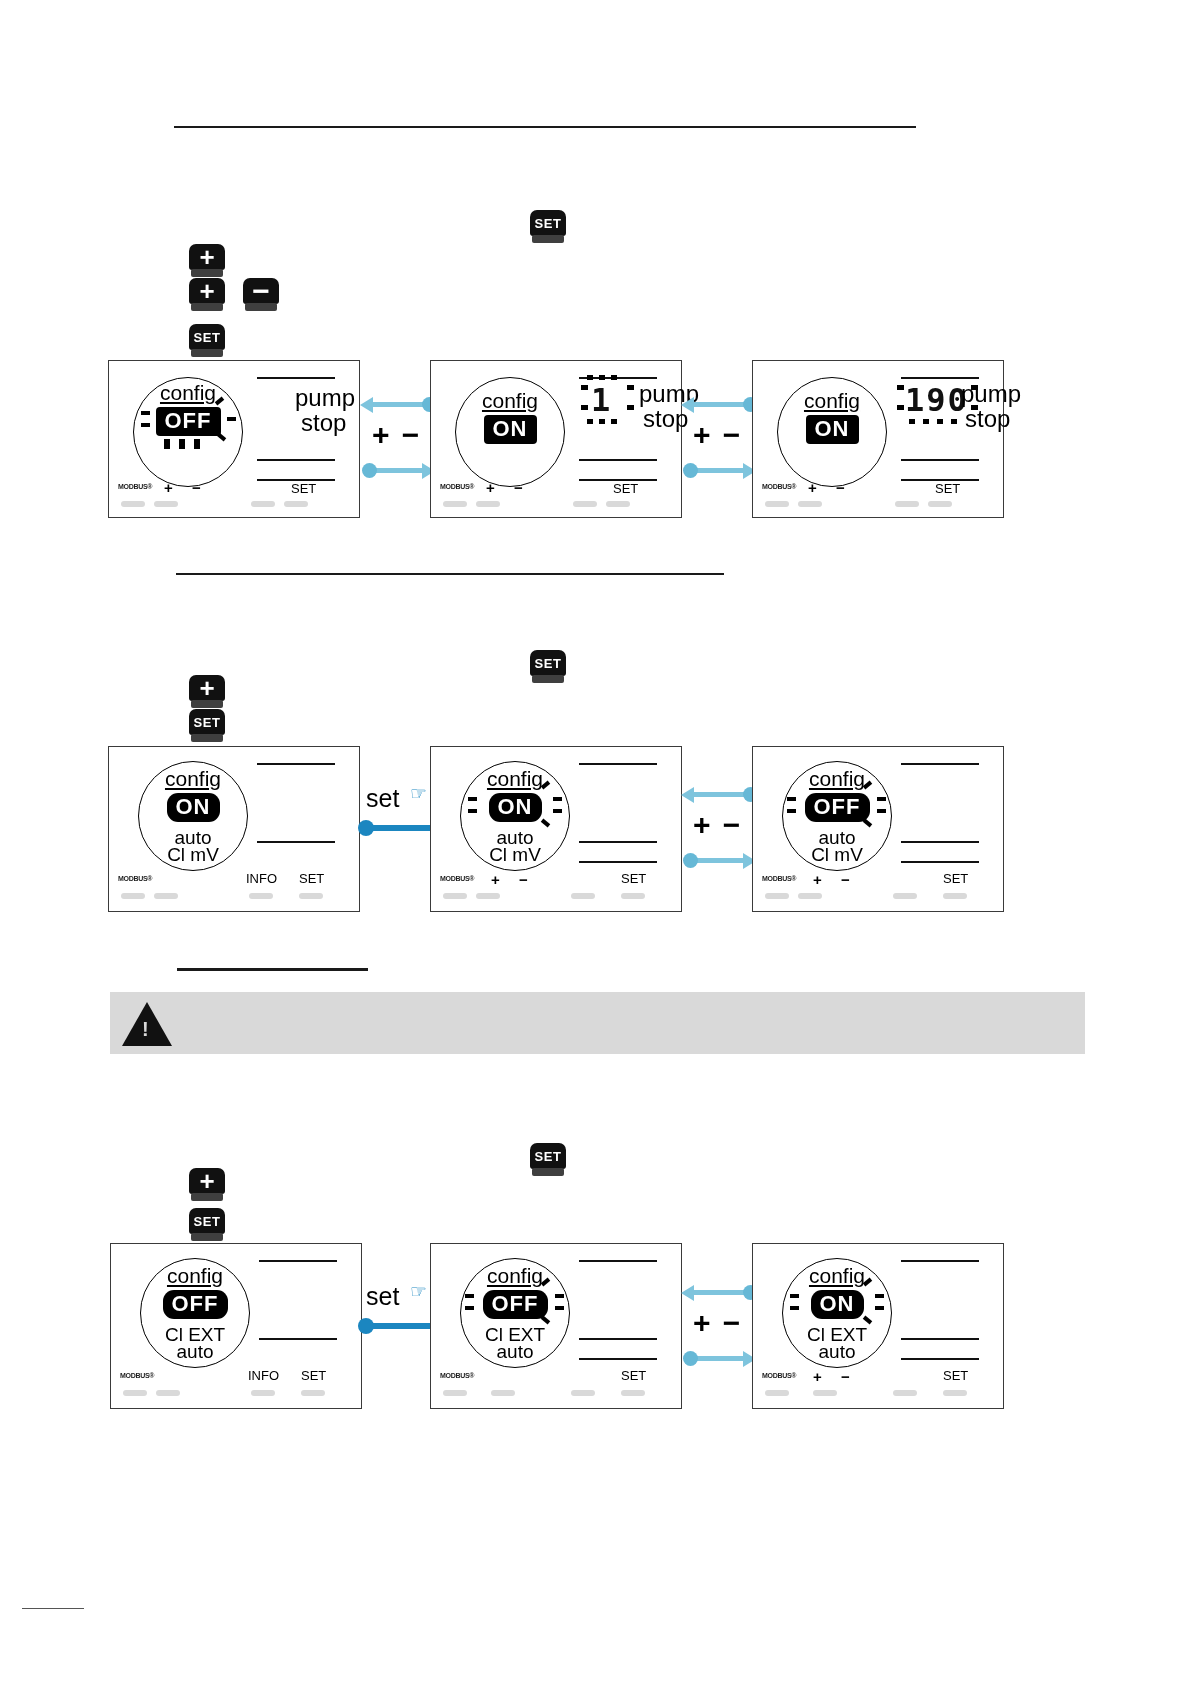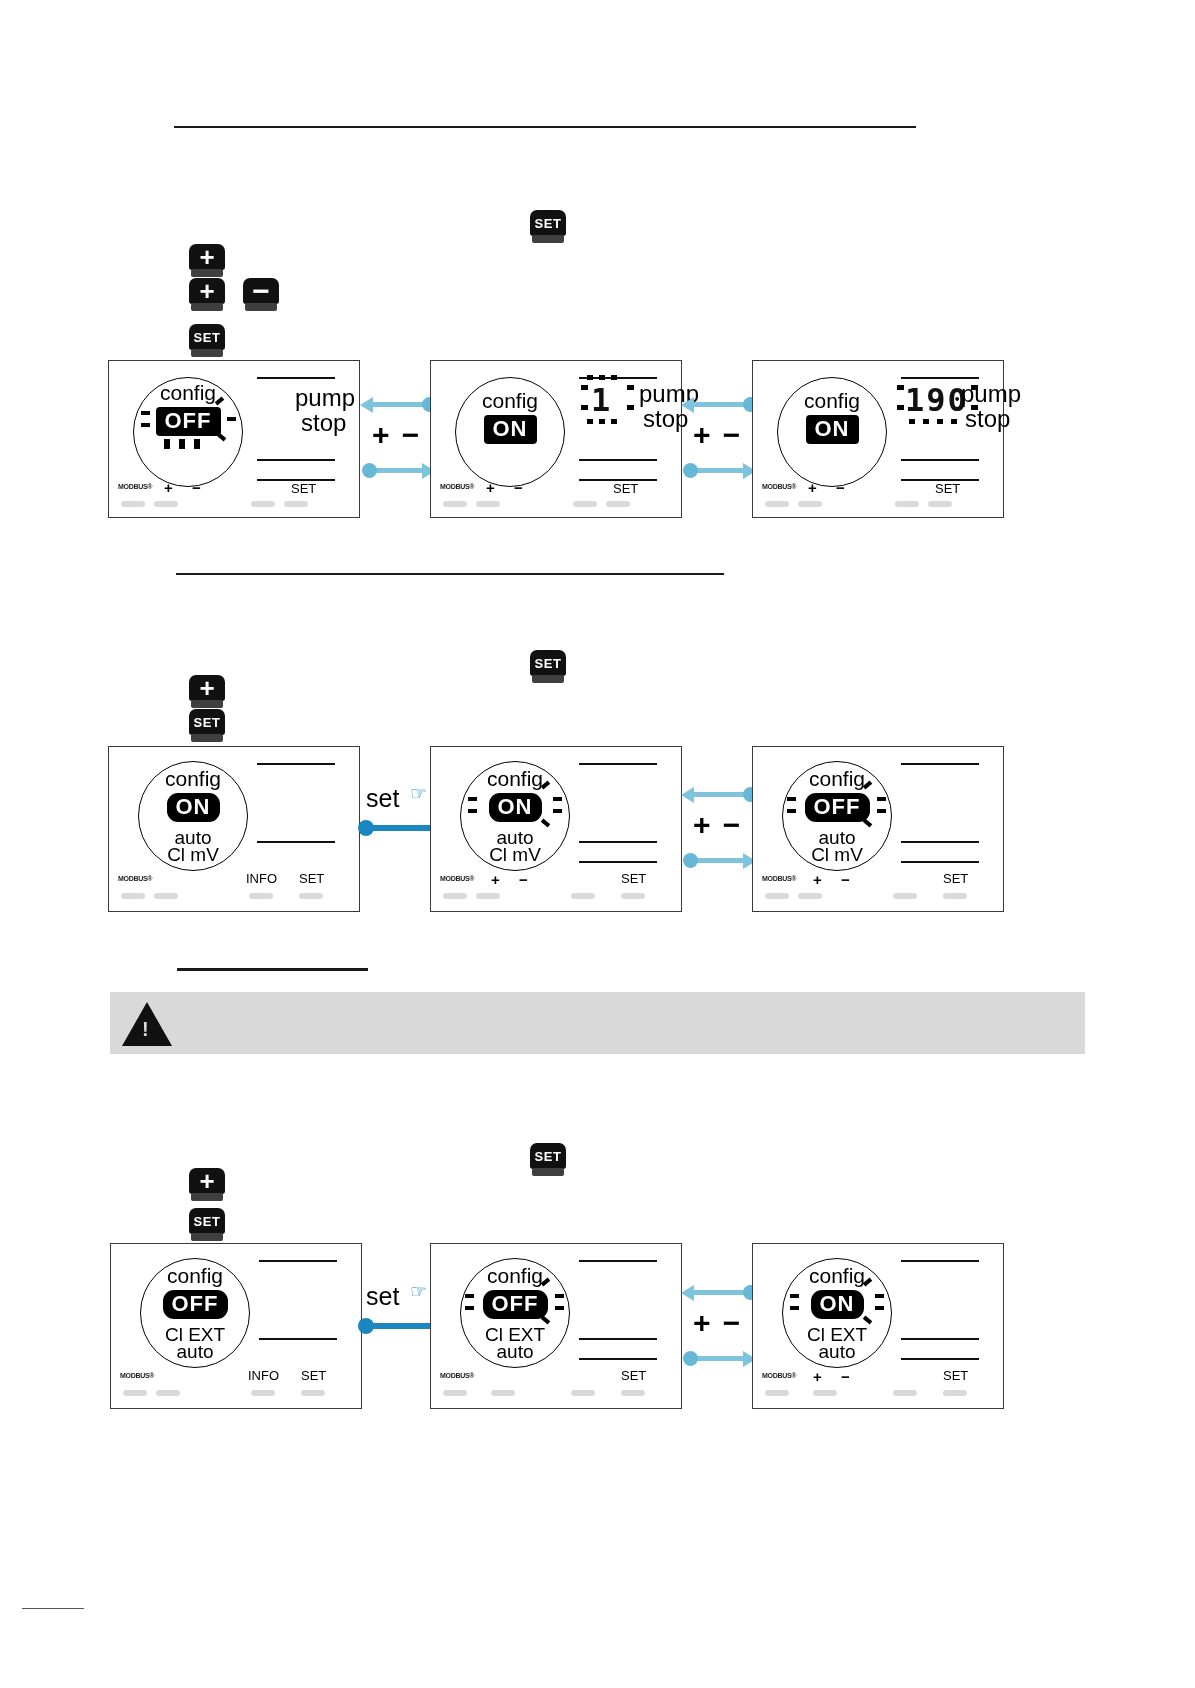--- a/index.html
+++ b/index.html
@@ -14,21 +14,21 @@
   .key .glyph{position:absolute;left:0;top:0;width:36px;height:26px;display:flex;align-items:center;justify-content:center;
                color:#fff;font-weight:bold;font-family:"Liberation Sans",sans-serif;}
   .key .glyph.plus{font-size:26px;line-height:26px;}
   .key .glyph.minus{font-size:30px;line-height:22px;}
   .key .glyph.set{font-size:13px;letter-spacing:.5px;}
 
   
   .panel{position:absolute;border:1.6px solid #3a3a3a;background:#fff;box-sizing:border-box;}
   .dial{position:absolute;border:1.6px solid #000;border-radius:50%;box-sizing:border-box;}
   .dial-txt{position:absolute;width:100%;text-align:center;font-family:"Liberation Sans",sans-serif;}
-  .cfg{font-size:21px;}
+  .cfg{font-size:21px;text-decoration:underline;}
   .badge{display:inline-block;background:#000;color:#fff;font-weight:bold;font-size:22px;
          padding:1px 9px 2px 9px;border-radius:11px;letter-spacing:1px;}
   .badge.sq{border-radius:4px;}
   .sub{font-size:19px;line-height:18px;}
 
   
   .tick{position:absolute;background:#000;}
 
   .lcdline{position:absolute;background:#111;height:1.6px;}
 

